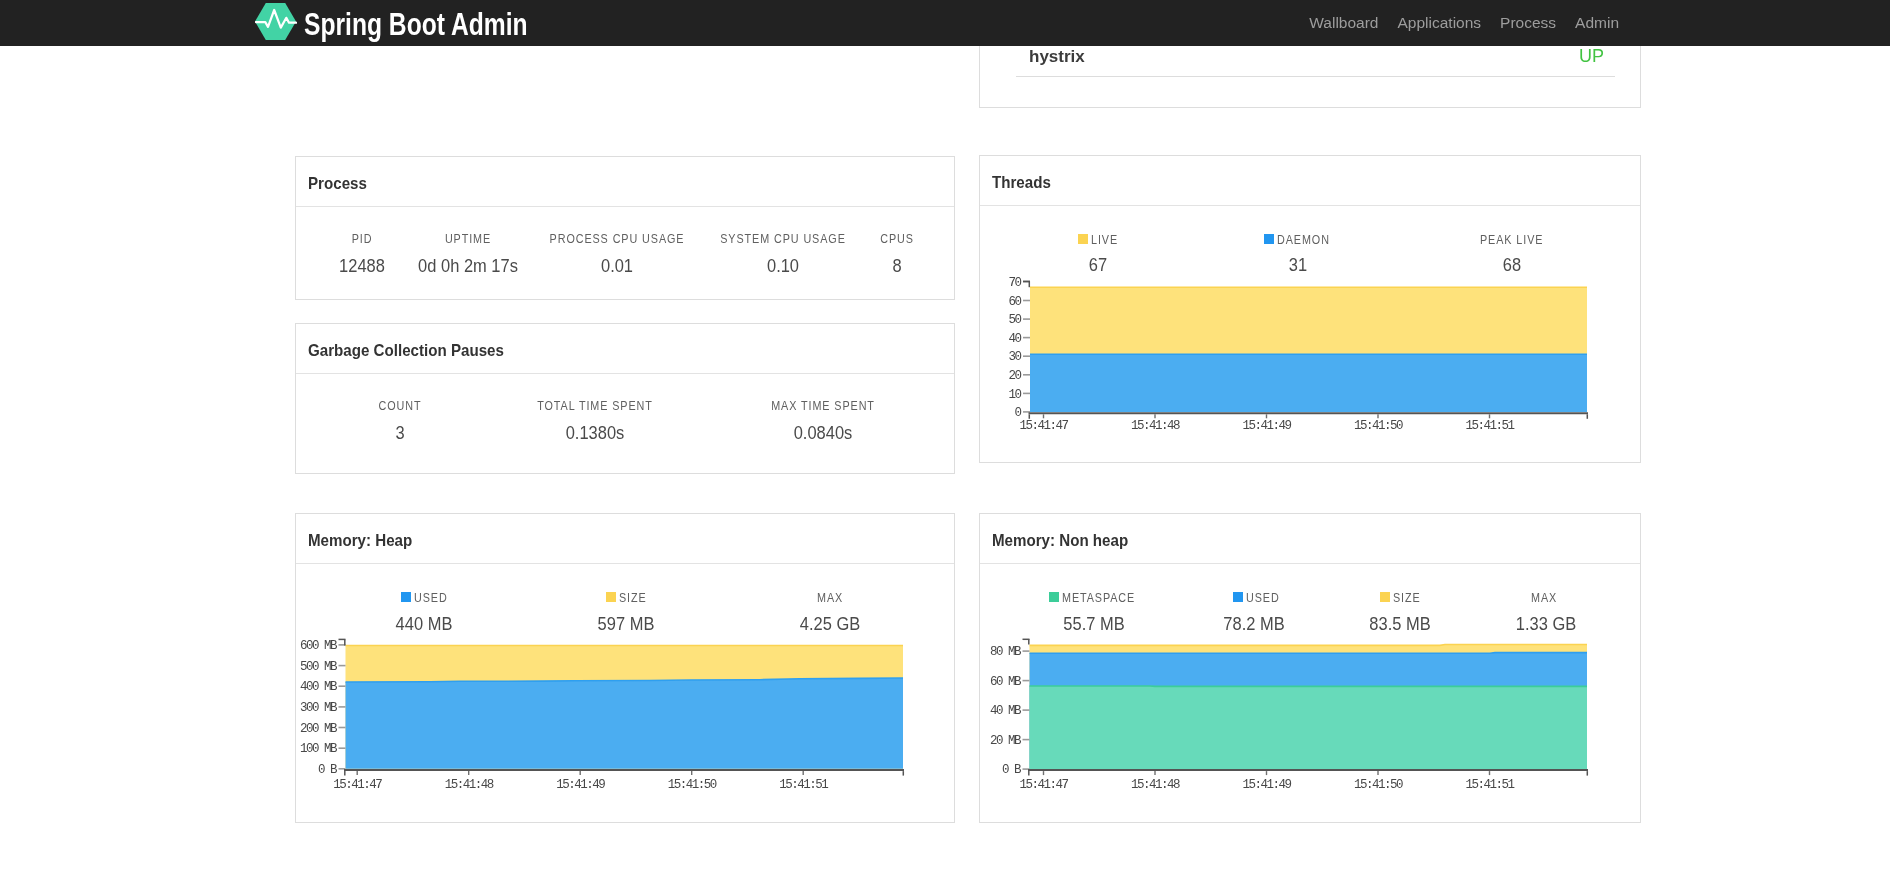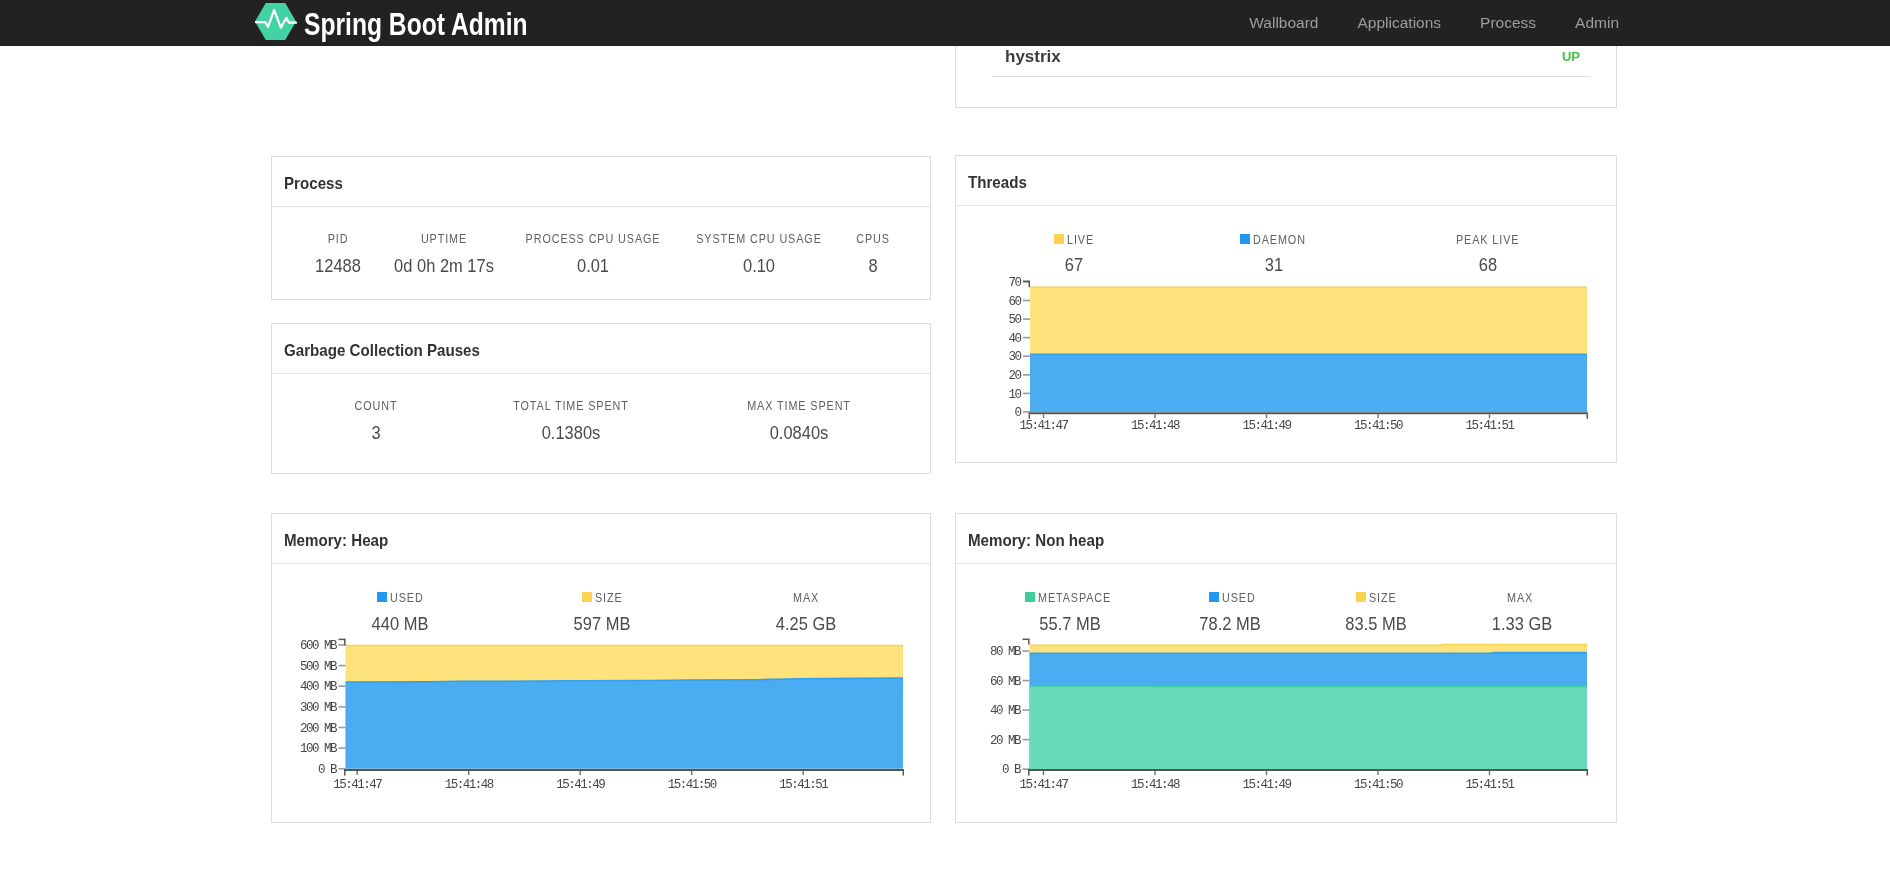--- a/index.html
+++ b/index.html
@@ -1,20 +1,20 @@
 <!DOCTYPE html>
 <html><head>
 <meta charset="utf-8">
 <style>
 html,body{margin:0;padding:0;}
 body{width:1890px;height:892px;font-family:"Liberation Sans",sans-serif;background:#fff;position:relative;overflow:hidden;}
 .nav{position:absolute;top:0;left:0;width:1890px;height:46px;background:#222;}
 .brand{position:absolute;left:304px;top:24px;transform:translateY(-50%) scaleX(0.77);transform-origin:left center;color:#fff;font-size:32px;font-weight:bold;white-space:nowrap;}
-.navlinks{position:absolute;right:271px;top:0;height:46px;display:flex;align-items:center;gap:39px;color:#9d9d9d;font-size:15.5px;}
-.card{position:absolute;background:#fff;border:1px solid #ddd;box-sizing:border-box;}
+.navlinks{position:absolute;right:271px;top:0;height:46px;display:flex;align-items:center;gap:19px;color:#9d9d9d;font-size:15.5px;}
+.card{position:absolute;background:#fff;border:1px solid #ddd;box-sizing:border-box;margin-left:24px;}
 .title{position:absolute;left:12px;top:26.8px;transform:translateY(-50%) scaleX(0.89);transform-origin:left center;font-size:17px;font-weight:bold;color:#333;white-space:nowrap;}
 .divider{position:absolute;left:0;right:0;top:49px;border-top:1px solid #e3e3e3;}
 .lbl{position:absolute;transform:translate(-50%,-50%) scaleX(0.83);font-size:13px;letter-spacing:1.1px;color:#606060;white-space:nowrap;}
 .val{position:absolute;transform:translate(-50%,-50%) scaleX(0.89);font-size:18.5px;color:#4a4a4a;white-space:nowrap;}
 .sqa{position:absolute;width:10px;height:10px;}
 .lt{position:absolute;transform:translateY(-50%) scaleX(0.83);transform-origin:left center;font-size:13px;letter-spacing:1.1px;color:#606060;white-space:nowrap;}
 .chart{position:absolute;}
 </style>
 </head>
 <body>
@@ -27,21 +27,21 @@
 <div class="brand">Spring Boot Admin</div>
 <div class="navlinks">
     <span>Wallboard</span>
     <span>Applications</span>
     <span>Process</span>
     <span>Admin</span>
   </div>
 
 <div class="card" style="left:955px;top:46px;width:662px;height:62px;border-top:none;">
   <div style="position:absolute;left:49px;top:11px;transform:translateY(-50%);font-size:17px;font-weight:bold;color:#3c3c3c;">hystrix</div>
-  <div style="position:absolute;right:36px;top:10px;transform:translateY(-50%);font-size:13px;font-weight:bold;color:#42c342;">UP</div>
+  <div style="position:absolute;right:36px;top:10px;transform:translateY(-50%);font-size:18px;font-weight:normal;color:#42c342;">UP</div>
   <div style="position:absolute;left:36px;right:25px;top:30px;border-top:1px solid #ddd;"></div>
 </div>
 
 <div class="card" style="left:271px;top:156px;width:660px;height:144px;">
   <div class="title">Process</div>
   <div class="divider"></div>
   <div class="lbl" style="left:65.5px;top:81px;">PID</div>
   <div class="lbl" style="left:171.5px;top:81px;">UPTIME</div>
   <div class="lbl" style="left:321px;top:81px;">PROCESS CPU USAGE</div>
   <div class="lbl" style="left:486.5px;top:81px;">SYSTEM CPU USAGE</div>

